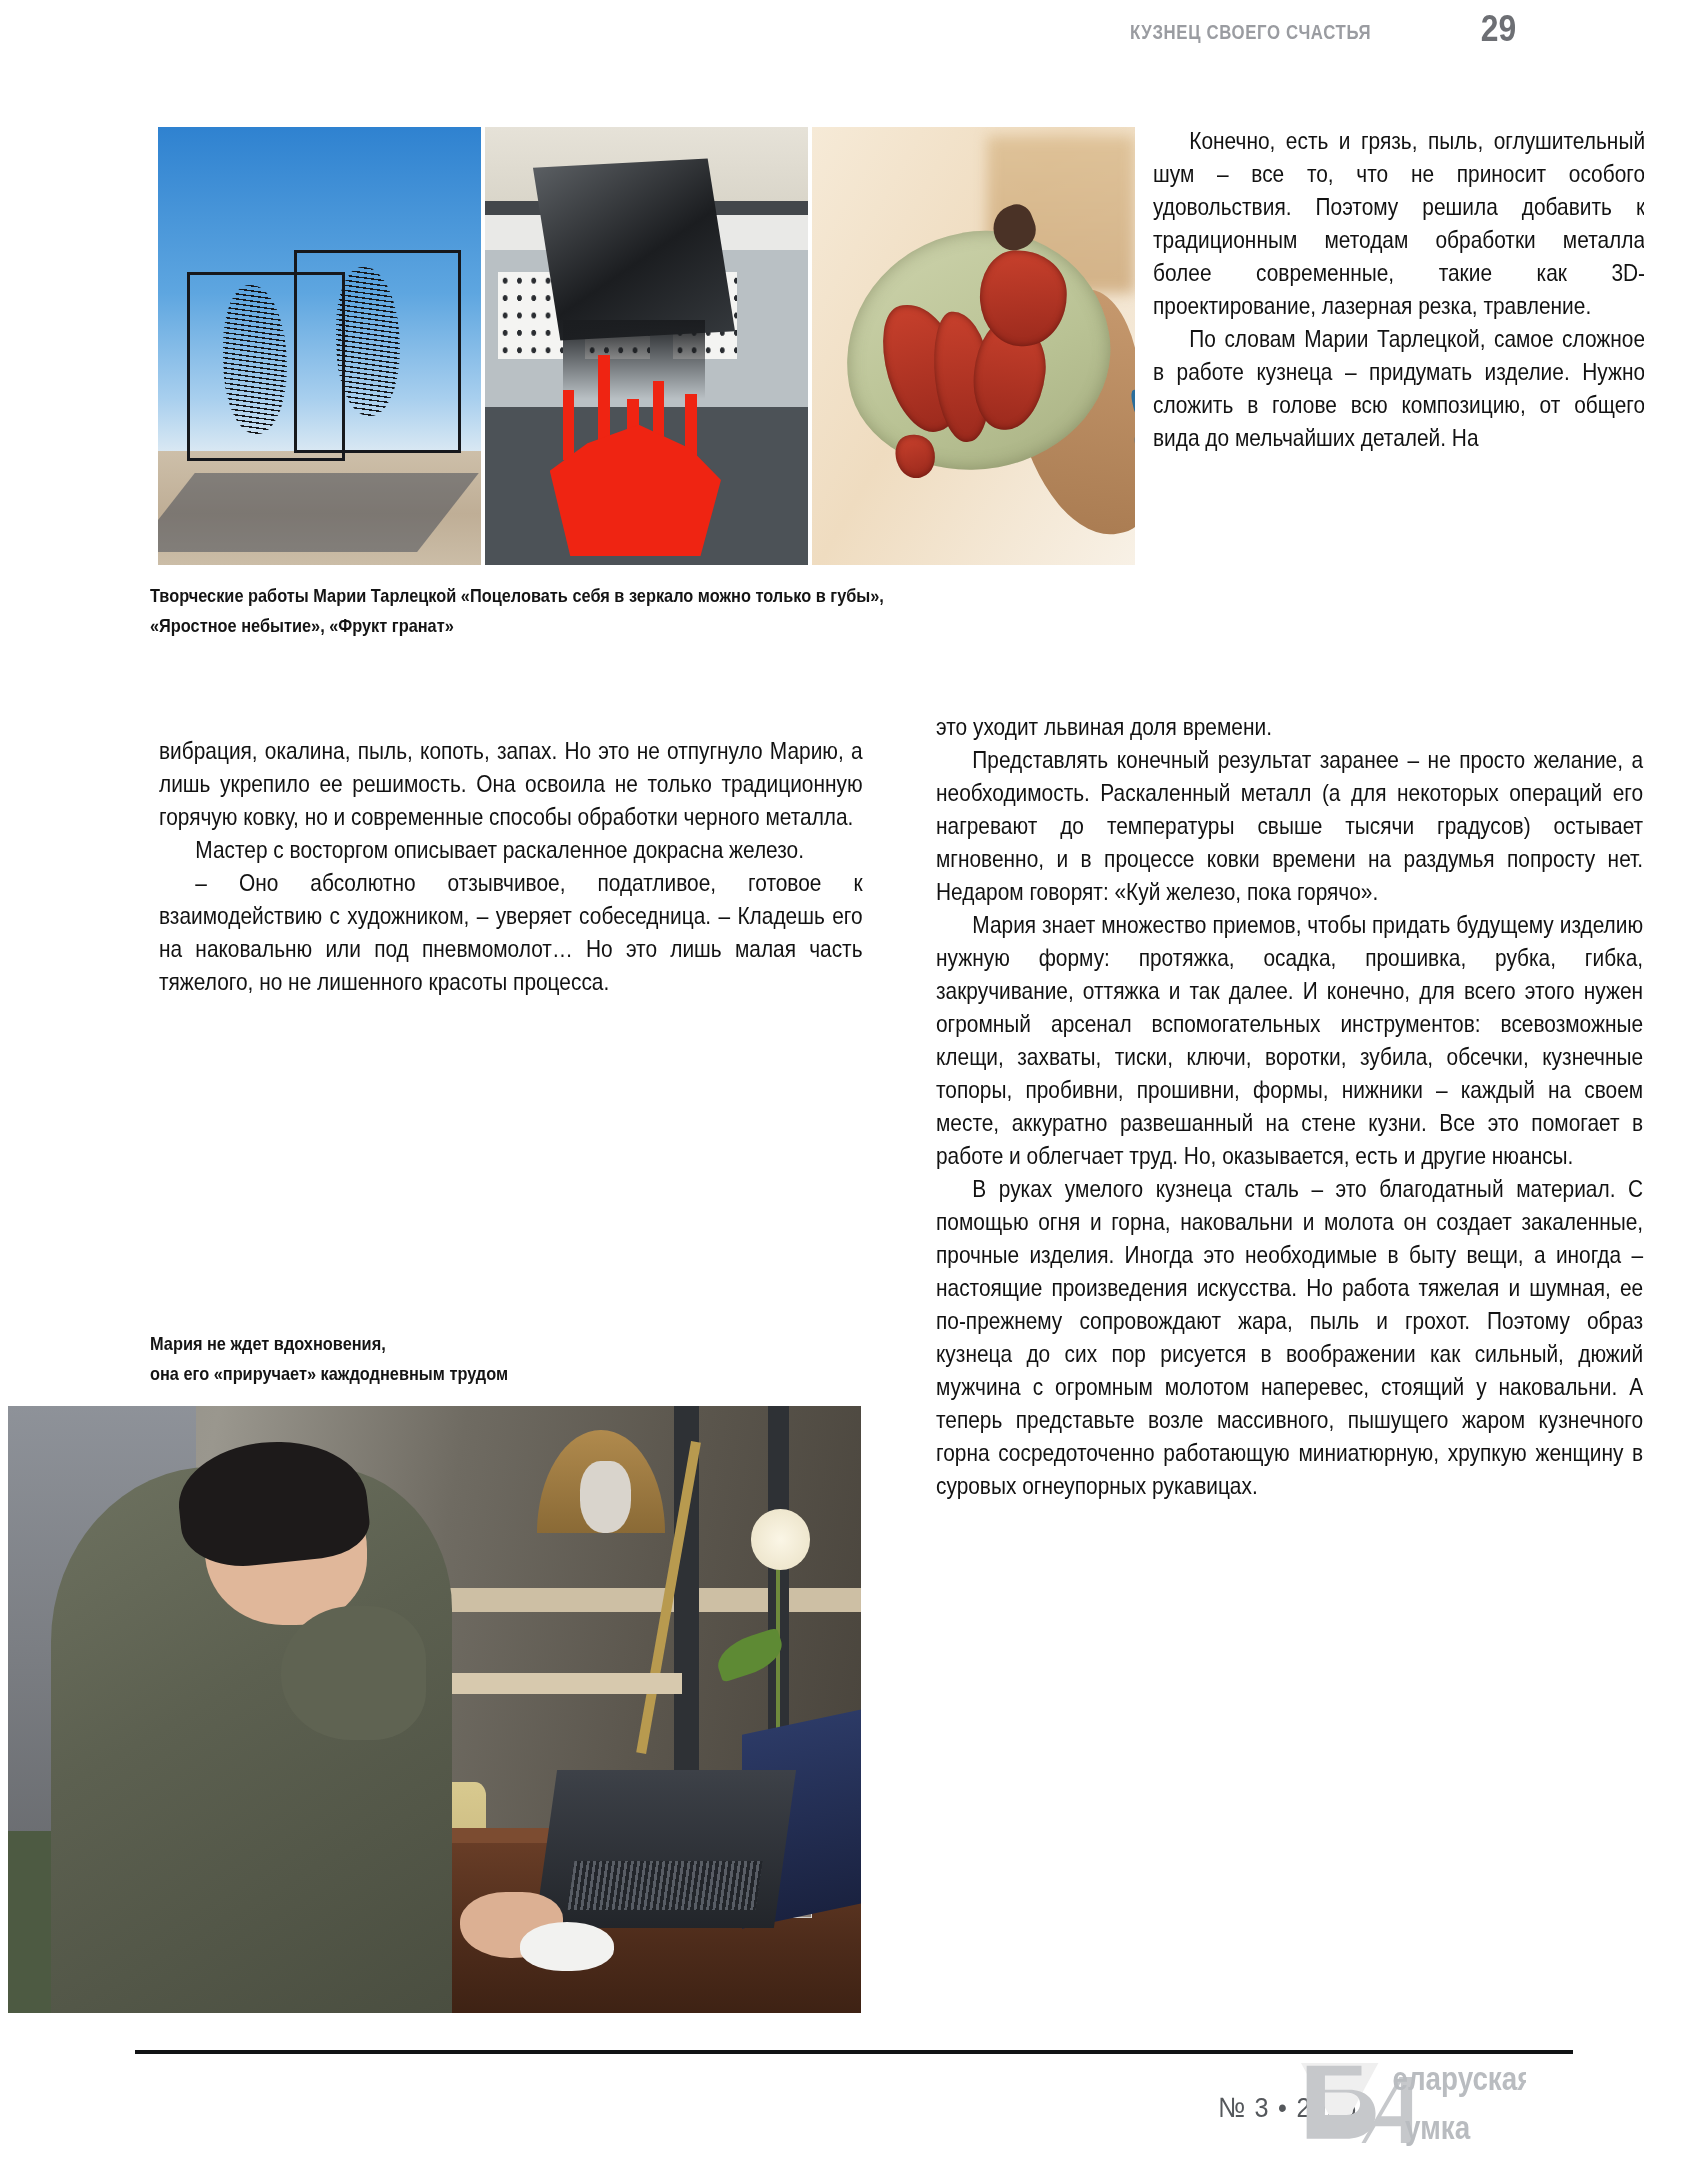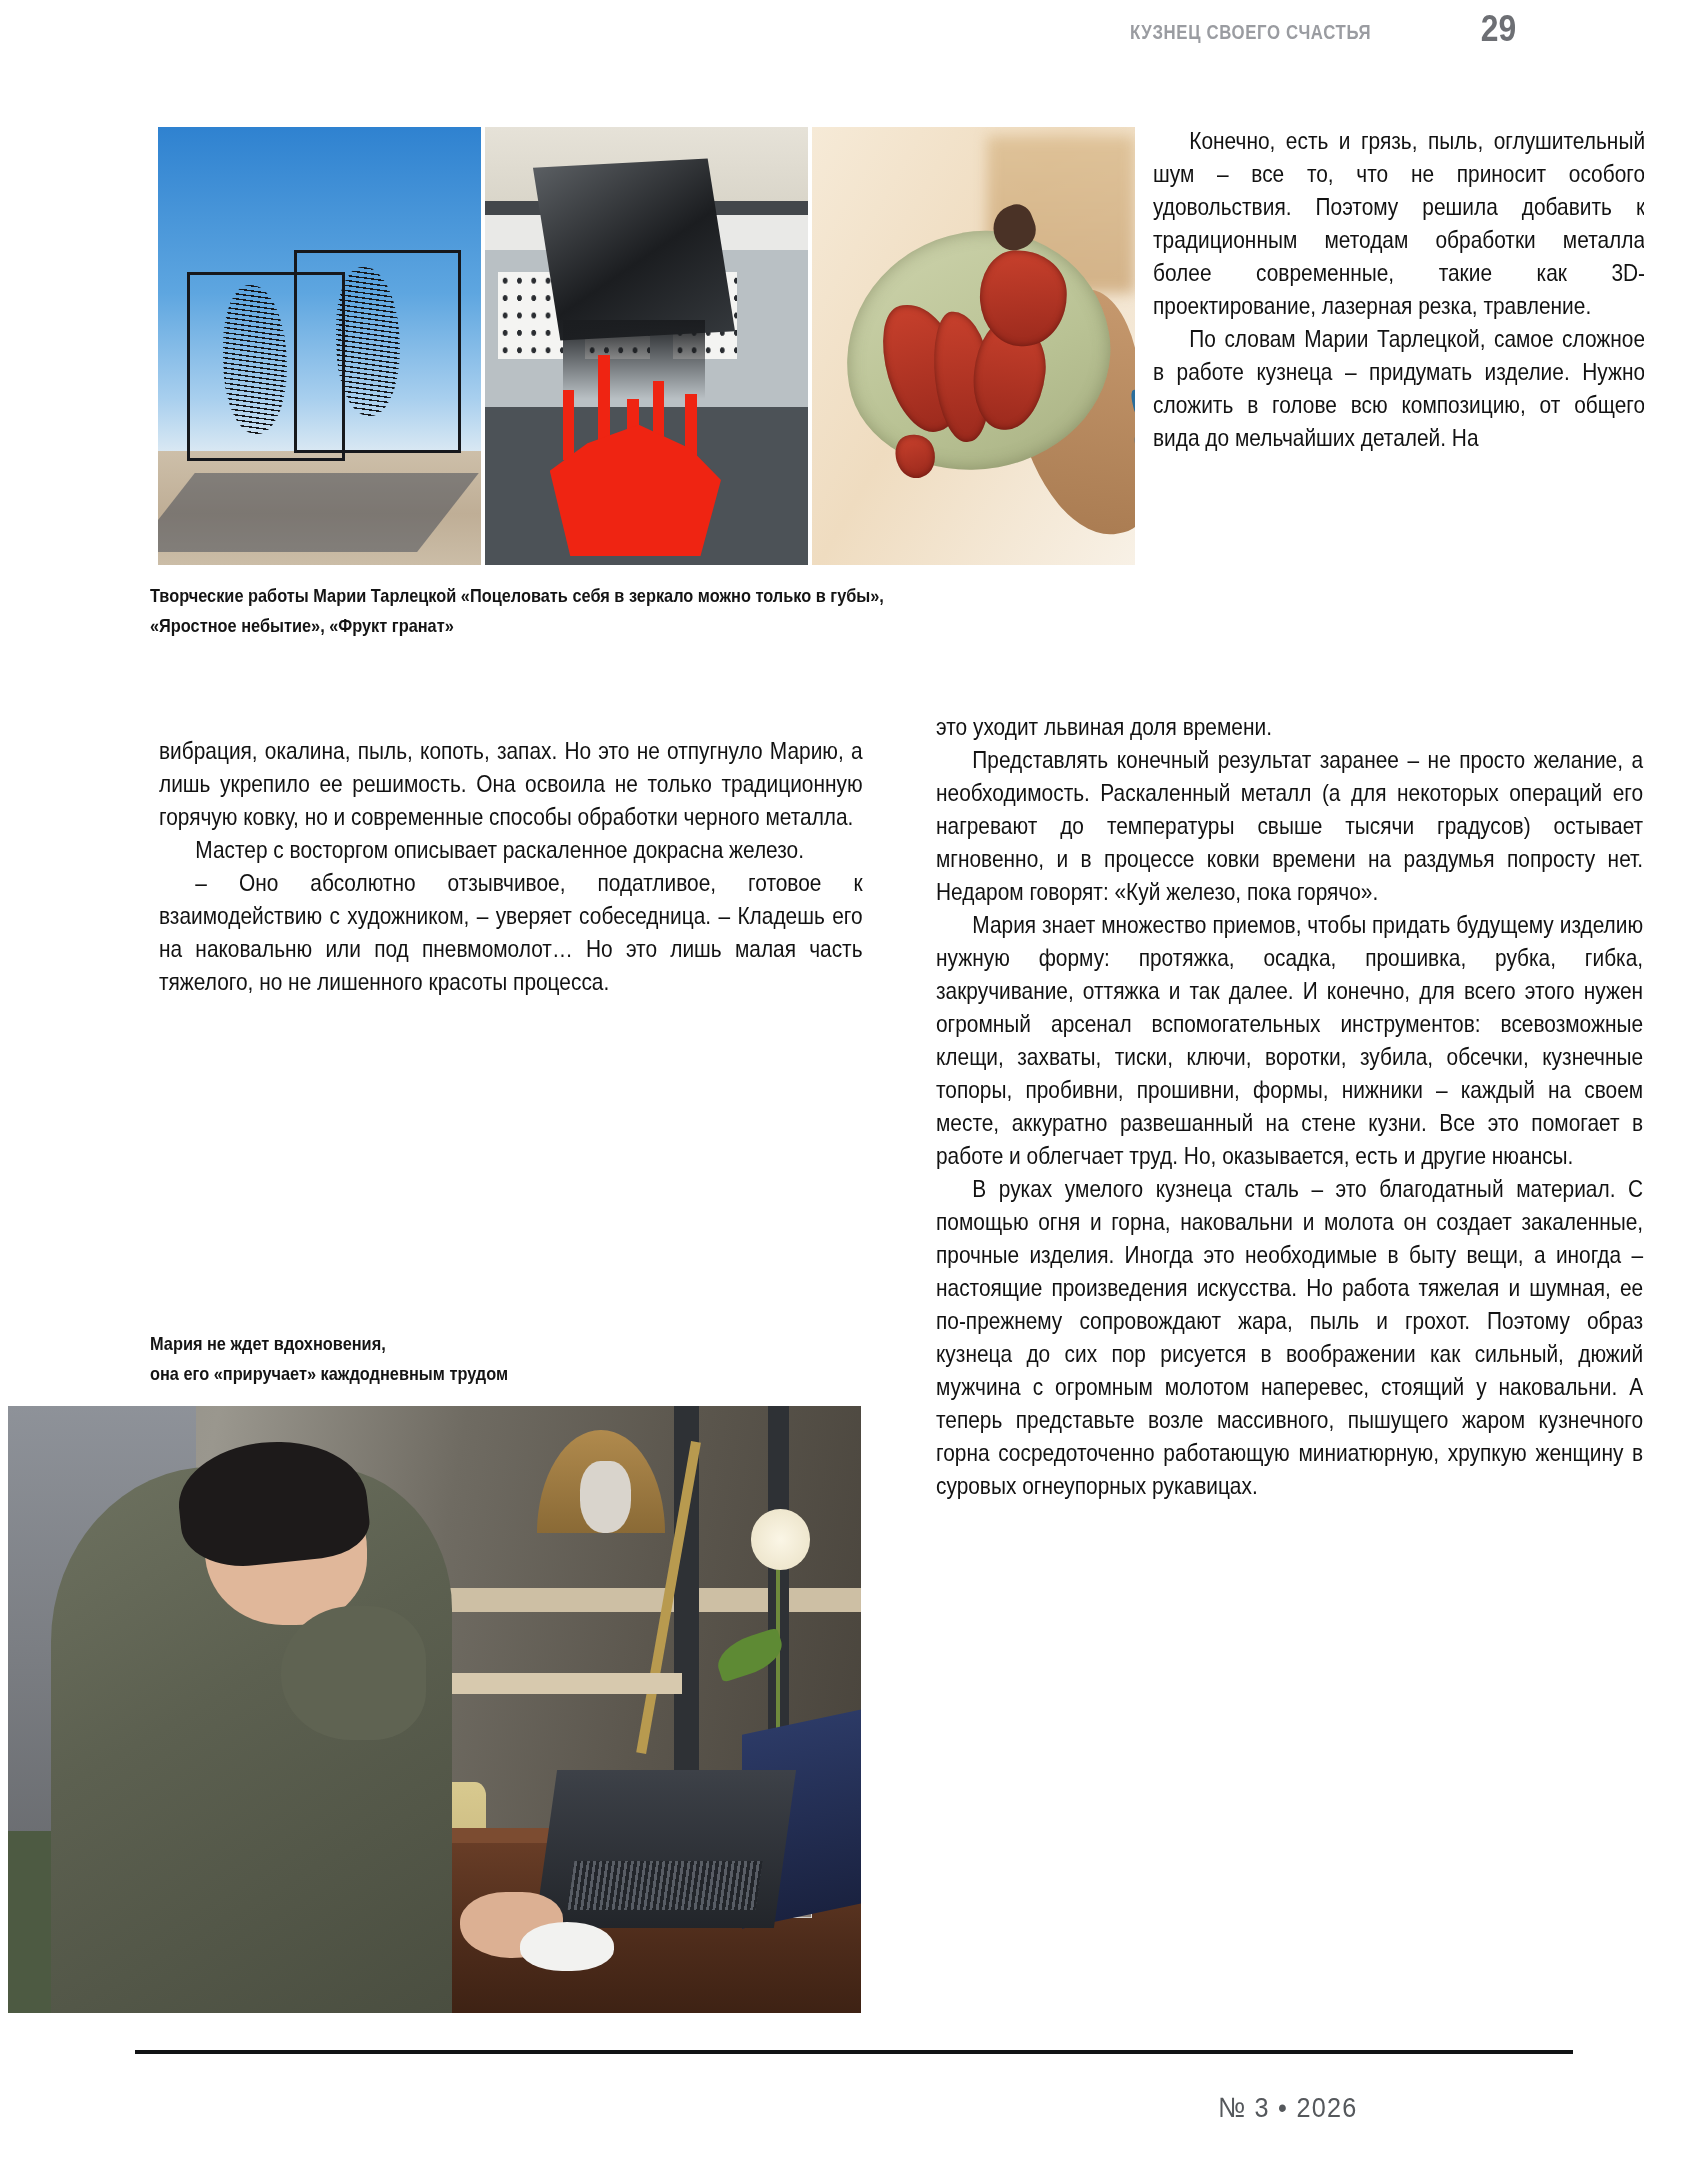--- a/index.html
+++ b/index.html
@@ -482,15 +482,26 @@
     <div class="pb-screen"></div>
     <div class="pb-laptop"></div>
     <div class="pb-keys"></div>
     <div class="pb-hand"></div>
     <div class="pb-mouse"></div>
   </div>
 
   <div class="footer-rule"></div>
   <div class="folio-bottom">№ 3 • 2026</div>
 
+  <div class="logo">
+    <svg viewBox="0 0 330 150" xmlns="http://www.w3.org/2000/svg" aria-hidden="true">
+      <polygon points="10,18 120,18 65,120" fill="#efefef"></polygon>
+      <path d="M18 22 h78 v14 h-52 v20 h34 c24 0 38 14 38 34 c0 22 -16 36 -42 36 h-56 z
+               M44 92 h30 c12 0 20 -6 20 -16 c0 -10 -8 -16 -20 -16 h-30 z" fill="#c6c8cb"></path>
+      <path d="M96 132 l54 -94 h18 l0 94 h-16 v-24 h-36 l-14 24 z
+               M124 94 h28 v-48 z" fill="#c6c8cb"></path>
+      <text x="140" y="56" font-family="Liberation Sans, sans-serif" font-weight="700" font-size="46" fill="#b9bcc0" transform="scale(0.86 1)" transform-origin="140 56">еларуская</text>
+      <text x="158" y="126" font-family="Liberation Sans, sans-serif" font-weight="700" font-size="46" fill="#b9bcc0" transform="scale(0.86 1)" transform-origin="158 126">умка</text>
+    </svg>
+  </div>
 
 </div>
 
 
 </body></html>

